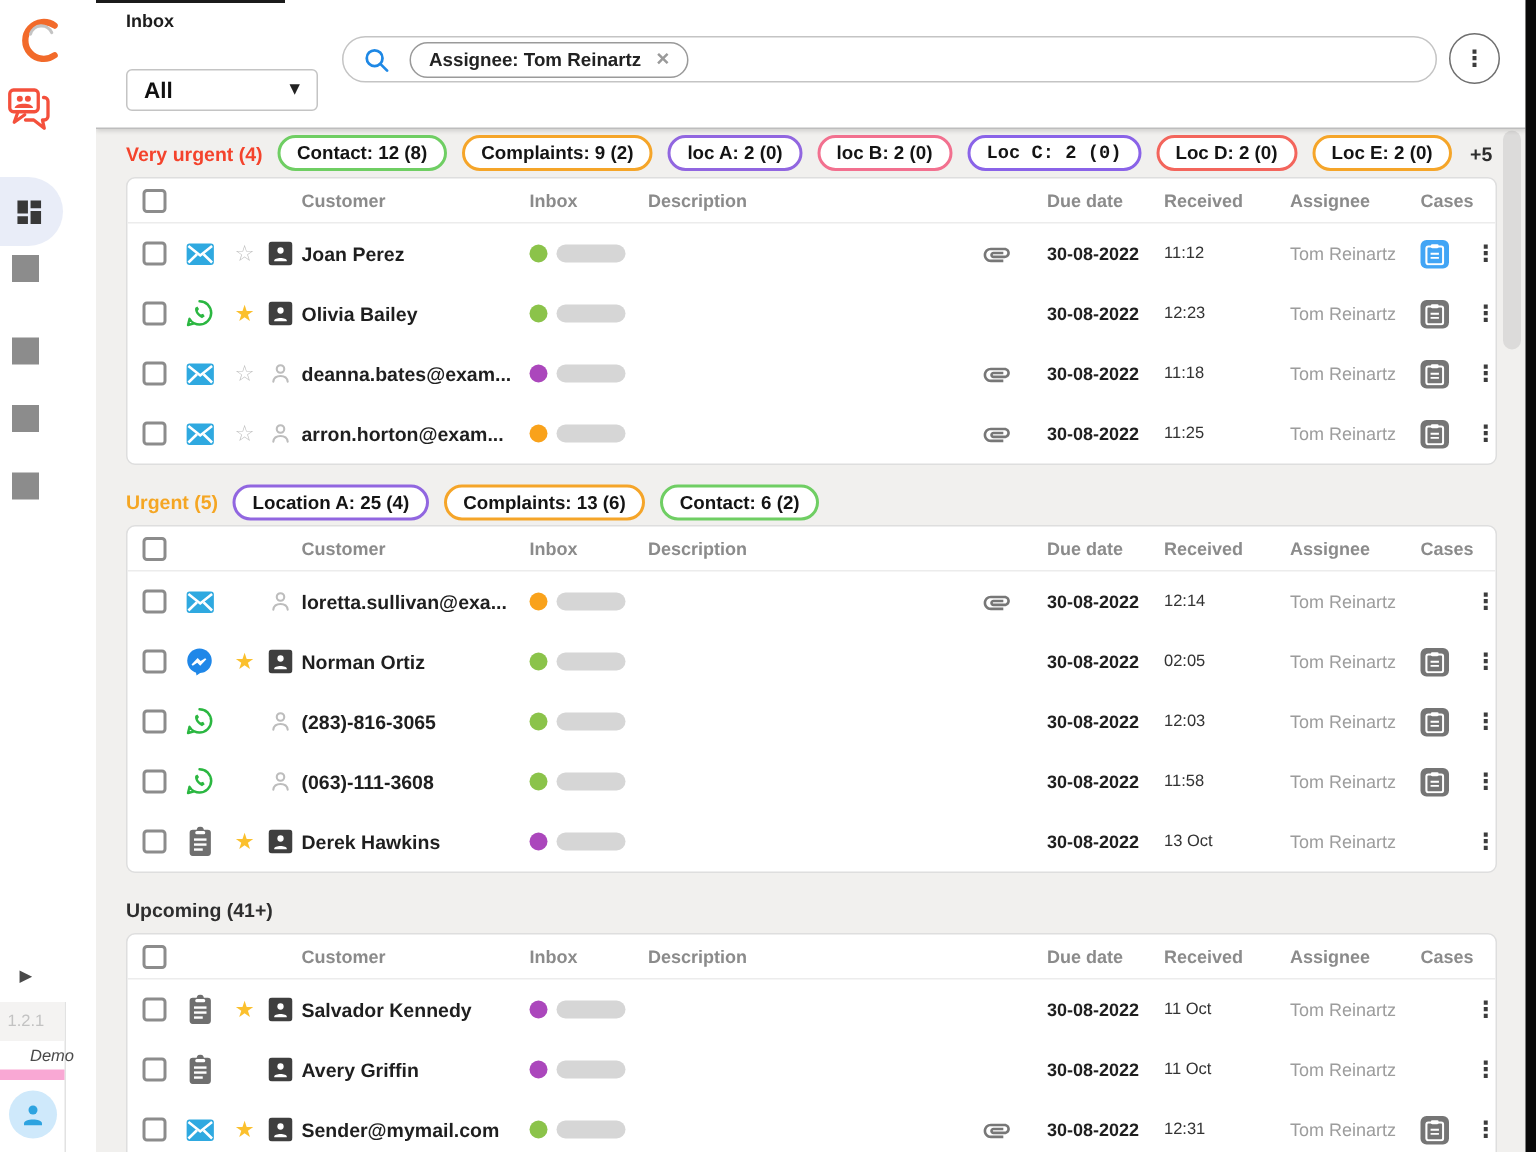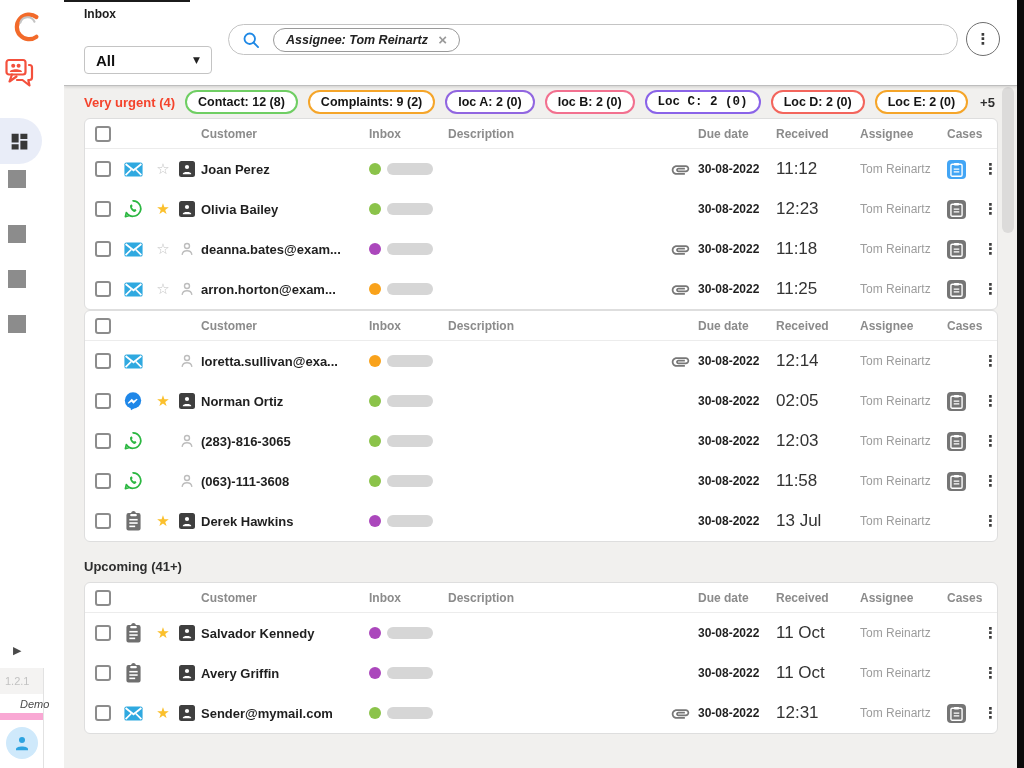--- a/index.html
+++ b/index.html
@@ -13,21 +13,21 @@
   .topbar { position:absolute; left:64px; top:0; width:953px; height:86px; background:#fff; border-bottom:1px solid #bdbdbd; box-shadow:0 1px 3px rgba(0,0,0,.14); z-index:4; }
   .content { position:absolute; left:64px; top:87px; width:953px; height:681px; overflow:hidden; }
   .scroll-thumb { position:absolute; right:3px; top:0; width:12px; height:146px; border-radius:6px; background:#dcdbda; }
 
   
   .inbox-label { position:absolute; left:20px; top:7px; font-size:12px; font-weight:bold; color:#1c1c1c; }
   .select { position:absolute; left:20px; top:25px; width:128px; height:28px; border:1px solid #c4c4c4; border-radius:4px; background:#fff; display:flex; align-items:center; justify-content:space-between; padding:0 11px; cursor:pointer;margin-top:21px; }
   .select-value { font-size:15px; font-weight:bold; color:#101010; }
   .caret { font-size:9px; color:#222; font-family:"DejaVu Sans",sans-serif; }
   .searchbar { position:absolute; left:164px; top:24px; width:730px; height:31px; border:1px solid #c4c4c4; border-radius:16px; background:#fff; display:flex; align-items:center; padding:0 12px; gap:12px; }
-  .search-chip { height:24px; border:1.5px solid #9a9a9a; border-radius:13px; display:flex; align-items:center; gap:10px; padding:0 12px; font-size:12.5px; font-weight:bold; color:#222; cursor:pointer;font-style:italic; }
+  .search-chip { height:24px; border:1.5px solid #9a9a9a; border-radius:13px; display:flex; align-items:center; gap:10px; padding:0 12px; font-size:12.5px; font-weight:bold; color:#222; cursor:pointer; }
   .chip-x { color:#9a9a9a; font-size:15px; line-height:1; cursor:pointer; }
   .more-btn { position:absolute; left:902px; top:22px; width:34px; height:34px; border:1.5px solid #6f6f6f; border-radius:50%; display:flex; align-items:center; justify-content:center; font-size:15px; font-weight:bold; color:#3c3c3c; font-family:"DejaVu Sans",sans-serif; cursor:pointer; background:#fff; }
 
   
   .section-header { display:flex; align-items:center; gap:10px; margin:12px 20px 3px; height:25px; }
   .section:first-child .section-header { margin-top:3px; height:24px; margin-bottom:4px; }
   .section-title { font-size:13px; font-weight:bold; }
   .chip { height:24px; border:2px solid; border-radius:13px; background:#fff; padding:0 11px; display:flex; align-items:center; font-size:12.5px; font-weight:bold; color:#141414; white-space:nowrap; cursor:pointer; }
   .chips-more { font-size:13px; font-weight:bold; color:#2e2e2e; margin-left:2px; }
 
@@ -44,23 +44,23 @@
   .c-av { width:16px; margin-left:8px; flex:none; display:flex; align-items:center; }
   .c-name { flex:1; margin-left:6px; min-width:0; font-size:13px; font-weight:bold; color:#1f1f1f; white-space:nowrap; overflow:hidden; }
   .thead .c-name { font-size:12px; font-weight:600; color:#8b8b8b; }
   .c-inbox { width:64px; flex:none; display:flex; align-items:center; gap:6px; font-size:12px; }
   .dot { width:12px; height:12px; border-radius:50%; flex:none; }
   .skel { height:12px; border-radius:6px; background:#d6d6d6; }
   .skel-inbox { width:46px; }
   .c-desc { width:197px; margin-left:15px; flex:none; font-size:12px; }
   .skel-desc { width:197px; }
   .c-clip { width:24px; margin-left:25px; flex:none; display:flex; align-items:center; }
-  .c-date { width:66px; margin-left:4px; flex:none; font-size:12px; font-weight:600; color:#1f1f1f; white-space:nowrap; }
+  .c-date { width:66px; margin-left:20px; flex:none; font-size:12px; font-weight:600; color:#1f1f1f; white-space:nowrap; }
   .thead .c-date { font-weight:600; color:#8b8b8b; }
-  .c-time { width:48px; margin-left:12px; flex:none; font-size:17px; color:#333; white-space:nowrap; }
+  .c-time { width:48px; margin-left:12px; flex:none; font-size:11px; color:#333; white-space:nowrap; }
   .thead .c-time { color:#8b8b8b; font-size:12px; font-weight:600; }
   .c-assignee { width:80px; margin-left:36px; flex:none; font-size:12px; color:#9c9c9c; white-space:nowrap; }
   .thead .c-assignee { color:#8b8b8b; font-weight:600; }
   .c-case { width:20px; margin-left:7px; flex:none; display:flex; align-items:center; white-space:nowrap; }
   .thead .c-case { overflow:visible; font-weight:600; color:#8b8b8b; }
   .case-badge { width:19px; height:19px; border-radius:4px; display:flex; align-items:center; justify-content:center; cursor:pointer; }
   .c-kebab { width:14px; margin-left:16px; flex:none; text-align:center; font-size:15px; font-weight:bold; color:#3c3c3c; font-family:"DejaVu Sans",sans-serif; cursor:pointer; }
 
   
   .logo { position:absolute; left:9px; top:7px; }
@@ -328,20 +328,26 @@
                   <rect x="4.2" y="0.9" width="5.6" height="2.8" rx="1" fill="#fff"></rect>
                   <path d="M4 7.6 h6 M4 10.6 h6" stroke="#fff" stroke-width="1.4"></path>
                 </svg>
               </span>
             </span>
             <span class="c-kebab">⋮</span>
           </div>
         </div>
       </div>
       <div class="section">
+        <div class="section-header">
+          <span class="section-title" style="color: rgb(245, 166, 35);">Urgent (5)</span>
+          <span class="chip" style="border-color: rgb(145, 102, 224);">Location A: 25 (4)</span>
+          <span class="chip" style="border-color: rgb(245, 165, 41);">Complaints: 13 (6)</span>
+          <span class="chip" style="border-color: rgb(111, 206, 99);">Contact: 6 (2)</span>
+        </div>
         <div class="card">
           <div class="thead">
             <div class="c-cb"></div>
             <span class="c-ch"></span>
             <span class="c-star"></span>
             <span class="c-av"></span>
             <span class="c-name">Customer</span>
             <span class="c-inbox">Inbox</span>
             <span class="c-desc">Description</span>
             <span class="c-clip"></span>
@@ -514,21 +520,21 @@
               </svg>
             </span>
             <span class="c-name">Derek Hawkins</span>
             <span class="c-inbox">
               <span class="dot" style="background: rgb(171, 71, 188);"></span>
               <span class="skel skel-inbox"></span>
             </span>
             <span class="c-desc"><span class="skel skel-desc"></span></span>
             <span class="c-clip"></span>
             <span class="c-date">30-08-2022</span>
-            <span class="c-time">13 Jul</span>
+            <span class="c-time">13 Oct</span>
             <span class="c-assignee">Tom Reinartz</span>
             <span class="c-case"></span>
             <span class="c-kebab">⋮</span>
           </div>
         </div>
       </div>
       <div class="section">
         <div class="section-header">
           <span class="section-title" style="color: rgb(46, 46, 46);">Upcoming (41+)</span>
         </div>

